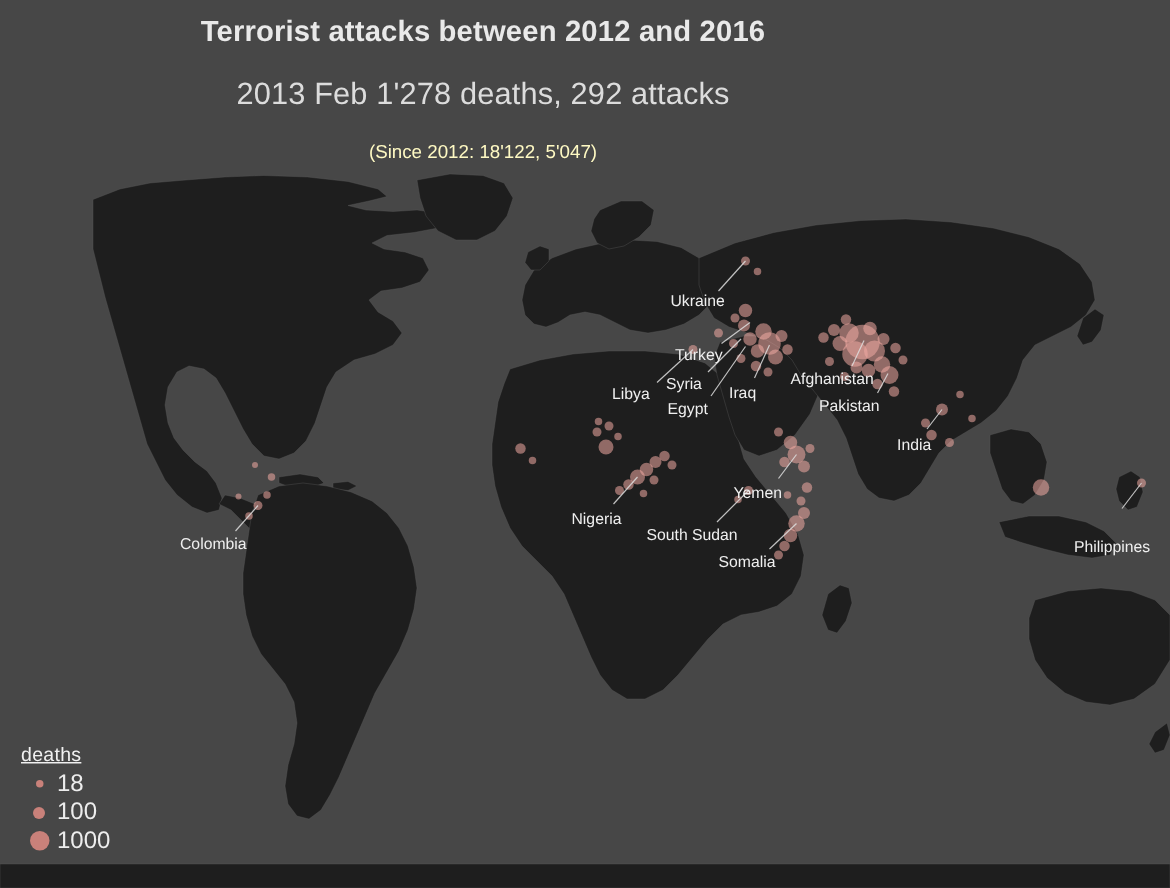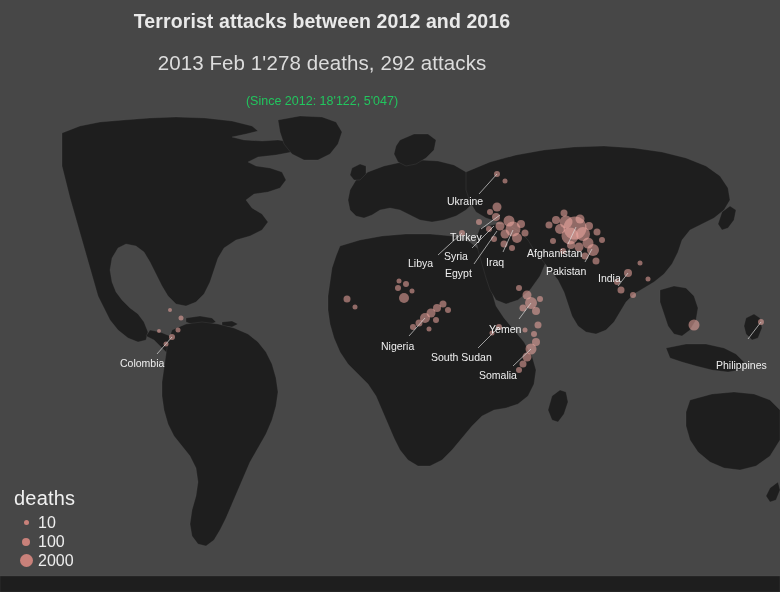--- a/index.html
+++ b/index.html
@@ -38,21 +38,21 @@
     font-size:20.5px;
     font-weight:normal;
     color:#dcdcdc;
     letter-spacing:.1px;
   }
   #subtitle2{
     margin:0;
     padding-top:7px;
     font-size:12.5px;
     font-weight:normal;
-    color:#22c55e;
+    color:#fef9c3;
   }
 
   
   #map{
     position:absolute;
     left:0; top:0;
     width:780px; height:592px;
     z-index:10;
   }
   .land{ fill:#1e1e1e; stroke:#5b5b5b; stroke-width:.45; stroke-opacity:.55;}
@@ -84,24 +84,25 @@
   .leader{ stroke:#dedede; stroke-width:.8; stroke-opacity:.85; fill:none;}
 
   
   #legend{
     position:absolute;
     left:14px; bottom:22px;
     z-index:45;
     color:#efefef;
   }
   #legend-title{
-    font-size:20px;
+    font-size:13px;
     color:#f0f0f0;
     margin-bottom:3px;
     letter-spacing:.2px;
+    text-decoration:underline;
   }
   .legend-row{
     display:flex;
     align-items:center;
     height:19px;
   }
   .legend-dot-wrap{
     width:24px;
     display:flex;
     align-items:center;
@@ -282,21 +283,21 @@
     </svg>
   <div id="labels">
       <div class="lbl" style="left: 447px; top: 196px;">Ukraine</div>
       <div class="lbl" style="left: 450px; top: 232px;">Turkey</div>
       <div class="lbl" style="left: 408px; top: 258px; text-align: center;">Libya</div>
       <div class="lbl" style="left: 444px; top: 251px;">Syria</div>
       <div class="lbl" style="left: 445px; top: 268px;">Egypt</div>
       <div class="lbl" style="left: 486px; top: 257px;">Iraq</div>
       <div class="lbl" style="left: 527px; top: 248px;">Afghanistan</div>
       <div class="lbl" style="left: 546px; top: 266px;">Pakistan</div>
-      <div class="lbl" style="left: 598px; top: 273px;">India</div>
+      <div class="lbl" style="left: 598px; top: 292px;">India</div>
       <div class="lbl" style="left: 381px; top: 341px;">Nigeria</div>
       <div class="lbl" style="left: 431px; top: 352px; text-align: center;">South Sudan</div>
       <div class="lbl" style="left: 489px; top: 324px;">Yemen</div>
       <div class="lbl" style="left: 479px; top: 370px;">Somalia</div>
       <div class="lbl" style="left: 120px; top: 358px; text-align: right;">Colombia</div>
       <div class="lbl" style="left: 716px; top: 360px;">Philippines</div>
     </div>
 
   <div id="titles">
     <h1 id="title">Terrorist attacks between 2012 and 2016</h1>
@@ -304,31 +305,31 @@
     <div id="subtitle2">(Since 2012: 18'122, 5'047)</div>
   </div>
 
   <div id="legend">
     <div id="legend-title">deaths</div>
     <div id="legend-items">
         <div class="legend-row">
           <div class="legend-dot-wrap">
             <div class="legend-dot" style="width: 5px; height: 5px; background: rgb(201, 129, 122);"></div>
           </div>
-          <div class="legend-label">10</div>
+          <div class="legend-label">18</div>
         </div>
         <div class="legend-row">
           <div class="legend-dot-wrap">
             <div class="legend-dot" style="width: 8px; height: 8px; background: rgb(201, 129, 122);"></div>
           </div>
           <div class="legend-label">100</div>
         </div>
         <div class="legend-row">
           <div class="legend-dot-wrap">
             <div class="legend-dot" style="width: 13px; height: 13px; background: rgb(201, 129, 122);"></div>
           </div>
-          <div class="legend-label">2000</div>
+          <div class="legend-label">1000</div>
         </div>
       </div>
   </div>
 
 
 </div>
 
 </body></html>

